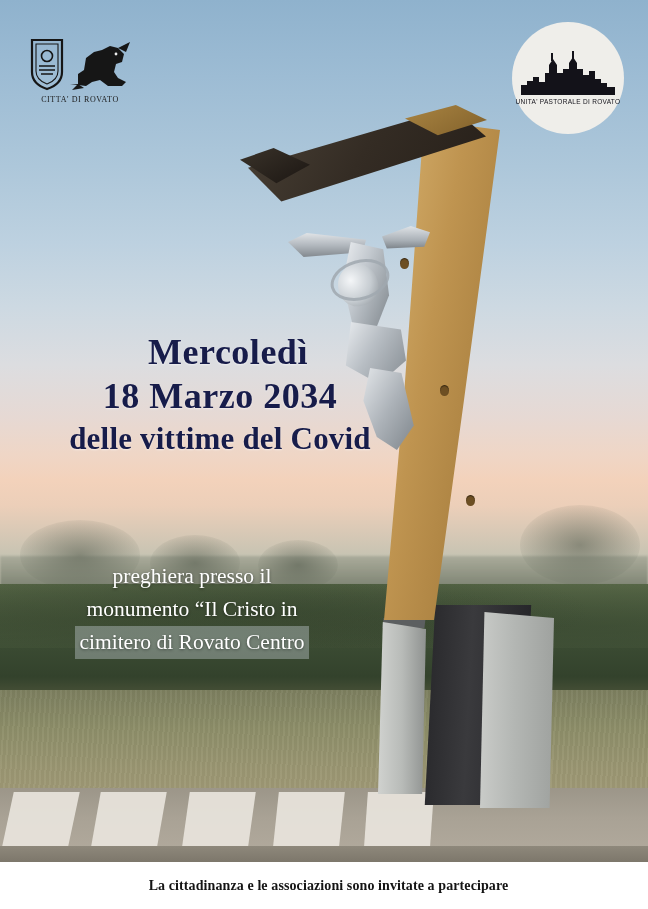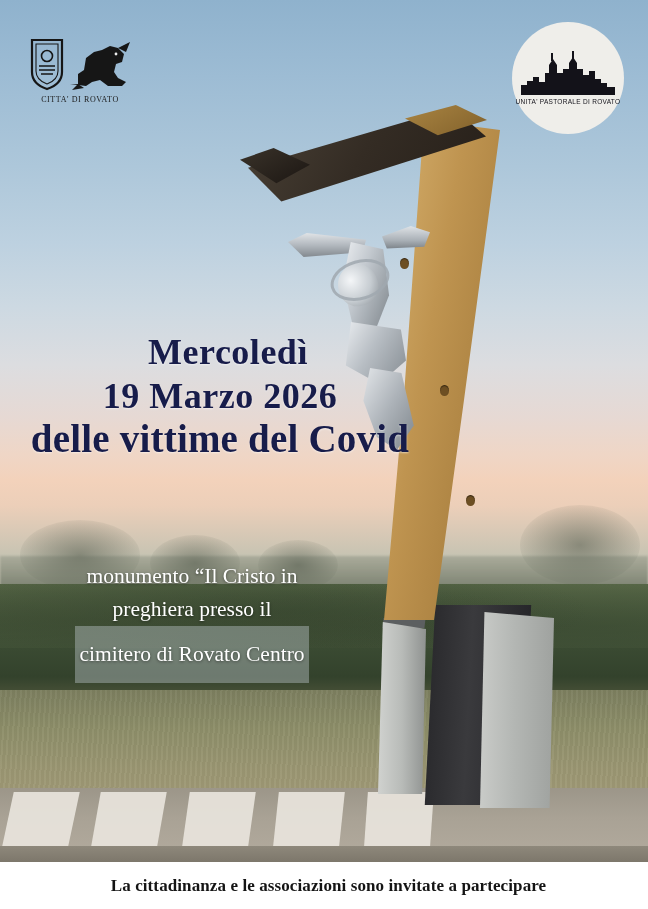--- a/index.html
+++ b/index.html
@@ -321,56 +321,56 @@
     width: 440px;
     text-align: center;
     color: #171c4a;
     font-family: "Liberation Serif", serif;
     font-weight: bold;
     text-shadow: 0 1px 2px rgba(255,255,255,.55);
   }
   .headline .line1 { font-size: 36px; line-height: 44px; letter-spacing: .5px; padding-left: 16px; }
   .headline .line2 { font-size: 36px; line-height: 44px; letter-spacing: .5px; }
   .headline .line3 { font-size: 31px; line-height: 42px; margin-top: 12px; letter-spacing: .2px; }
-  .headline .line4 { font-size: 39px; line-height: 42px; letter-spacing: .2px; }
+  .headline .line4 { font-size: 31px; line-height: 42px; letter-spacing: .2px; }
 
   .body-text {
     position: absolute;
     left: 22px;
     top: 560px;
     width: 340px;
     text-align: center;
     color: #ffffff;
     font-family: "Liberation Serif", serif;
     font-size: 21.5px;
     line-height: 33px;
     text-shadow: 0 1px 3px rgba(0,0,0,.45);
   }
   .body-text .ln { display: block; }
   .body-text .ln.last {
     background: rgba(190,200,205,0.42);
     display: inline-block;
-    padding: 12px 4px;
+    padding: 0 4px;
   }
 
   .footer {
     position: absolute;
     left: 0;
     top: 862px;
     width: 648px;
     height: 47px;
     background: #ffffff;
     display: flex;
     align-items: center;
     justify-content: center;
   }
   .footer-text {
     font-family: "Liberation Serif", serif;
     font-weight: bold;
-    font-size: 17px;
+    font-size: 14px;
     color: #141414;
     letter-spacing: .1px;
     margin-left: 9px;
   }
 </style>
 </head>
 <body>
 
 <div class="poster">
 
@@ -447,27 +447,27 @@
       <path d="M0 44 L0 34 L6 34 L6 30 L12 30 L12 26 L18 26 L18 31 L24 31 L24 22 L28 22 L28 14 L32 8 L36 14 L36 22 L42 22 L42 18 L48 18 L48 12 L52 6 L56 12 L56 18 L62 18 L62 24 L68 24 L68 20 L74 20 L74 28 L80 28 L80 32 L86 32 L86 36 L94 36 L94 44 Z" fill="#131219"></path>
       <rect x="30" y="2" width="2" height="8" fill="#131219"></rect>
       <rect x="51" y="0" width="2" height="8" fill="#131219"></rect>
       <path d="M0 38 h94" stroke="#131219" stroke-width="0"></path>
     </svg>
     <div class="logo-right-caption">UNITA' PASTORALE DI ROVATO</div>
   </div>
 
   <div class="headline">
     <div class="line1">Mercoledì</div>
-    <div class="line2">19 Marzo 2026</div>
+    <div class="line2">18 Marzo 2034</div>
     <div class="line4">delle vittime del Covid</div>
   </div>
 
   <div class="body-text">
+    <span class="ln">preghiera presso il</span>
     <span class="ln">monumento “Il Cristo in</span>
-    <span class="ln">preghiera presso il</span>
     <span class="ln last">cimitero di Rovato Centro</span>
   </div>
 
   <div class="footer">
     <div class="footer-text">La cittadinanza e le associazioni sono invitate a partecipare</div>
   </div>
 
 </div>
 
 </body></html>

